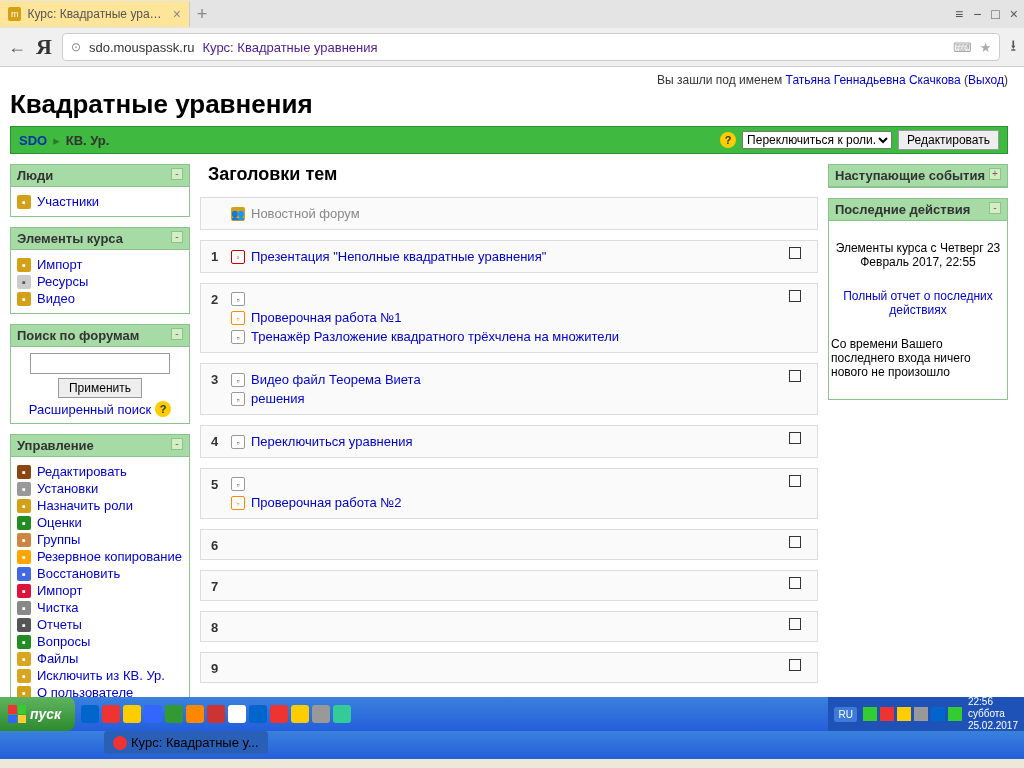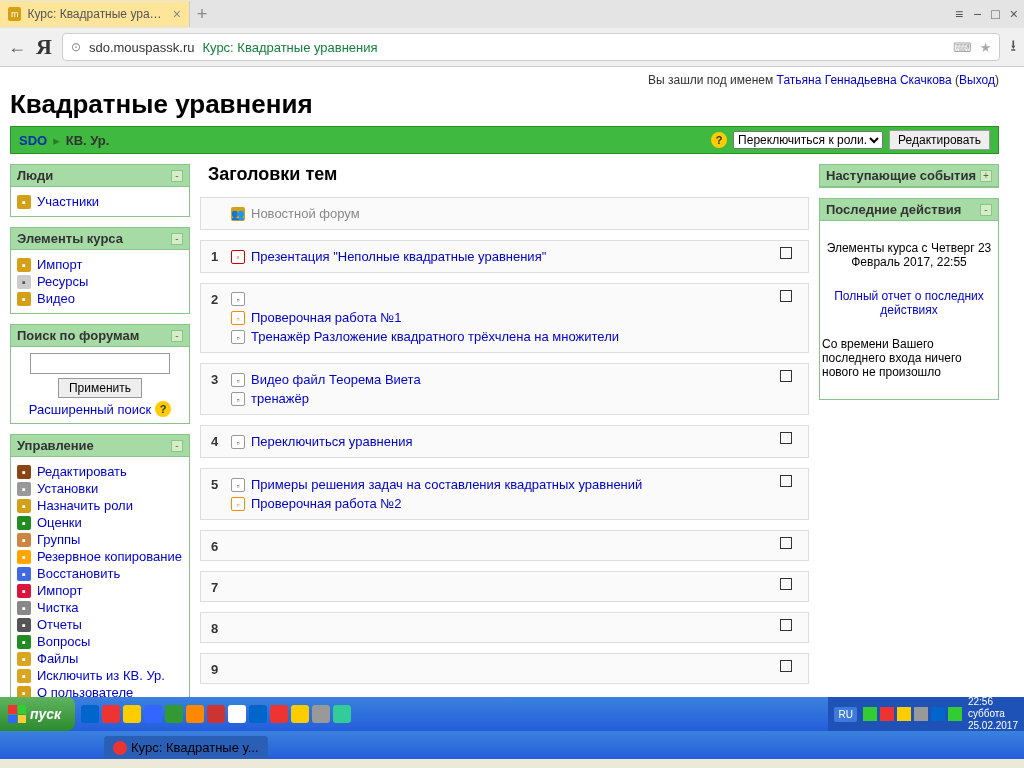--- a/index.html
+++ b/index.html
@@ -14,44 +14,44 @@
 .tab-close { font-size:14px; color:#888; cursor:pointer;}
 .tab-fav { width:14px; height:14px; background:#d4a017; border-radius:2px; font-size:9px; text-align:center; line-height:14px; color:#fff;}
 .tab-plus { width:24px; text-align:center; font-size:18px; color:#888;}
 .win-controls { margin-left:auto; padding-right:6px; display:flex; gap:10px; font-size:14px; color:#555;}
 .addr-row { display:flex; align-items:center; height:38px; padding:0 8px; gap:10px;}
 .back-btn { font-size:18px; color:#555; cursor:pointer;}
 .yandex-logo { font-family:'Times New Roman',serif; font-size:22px; font-weight:bold; color:#333;}
 .addr-bar { flex:1; display:flex; align-items:center; background:#fff; border:1px solid #ccc; border-radius:4px; height:28px; padding:0 8px; gap:8px;}
 .lock-icon { color:#888; font-size:12px;}
 .addr-domain { color:#333;}
-.addr-title { color:#15803d;}
+.addr-title { color:#4c1d95;}
 .addr-icons { margin-left:auto; display:flex; gap:8px; color:#aaa;}
 .dl-icon { font-size:16px; color:#555;}
 
 
-.page { background:#fff; height:630px; overflow:auto; padding:6px 25px 0 10px;}
+.page { background:#fff; height:630px; overflow:auto; padding:6px 16px 0 10px;}
 .login-info { text-align:right; font-size:12px; color:#333;}
 .page-title { font-size:26px; font-weight:bold; margin:2px 0 6px 0;}
 .navbar { background:#3fb93f; border:1px solid #2a912a; height:28px; display:flex; align-items:center; padding:0 8px;}
 .navbar a { color:#0033aa; font-weight:bold;}
 .navbar .sep { margin:0 6px; color:#2a7a2a;}
 .navbar .current { color:#333; font-weight:bold;}
 .navbar-right { margin-left:auto; display:flex; align-items:center; gap:6px;}
 .help-icon { width:16px; height:16px; background:#ffcc00; border-radius:50%; text-align:center; line-height:16px; font-size:11px; font-weight:bold; color:#333;}
 .role-select { font-size:12px; width:150px;}
 .edit-btn { background:#eee; border:1px solid #999; padding:2px 8px; font-size:12px; cursor:pointer;}
 
 .cols { display:flex; gap:10px; margin-top:10px;}
 .col-left { width:180px;}
 .col-mid { flex:1;}
 .col-right { width:180px;}
 
 .block { border:1px solid #8bc48b; margin-bottom:10px;}
-.block-head { background:#a6dba6; border-bottom:1px solid #8bc48b; padding:3px 6px; display:flex; align-items:center;}
+.block-head { background:#a6dba6; border-bottom:1px solid #8bc48b; padding:3px 6px; display:flex; align-items:flex-start;}
 .block-head-title { font-weight:bold; color:#333;}
 .block-toggle { margin-left:auto; width:12px; height:12px; background:#d4edc4; border:1px solid #8bc48b; font-size:10px; text-align:center; line-height:10px; color:#666; cursor:pointer;}
 .block-toggle.plus::before{content:'+';}
 .block-body { padding:6px; background:#fff;}
 .block-body .item { display:flex; align-items:center; gap:6px; padding:1px 0;}
 .mini-icon { width:14px; height:14px; display:inline-block; text-align:center; font-size:11px; line-height:14px; border-radius:2px;}
 .ic-users{background:#d4a017;color:#fff;}
 .ic-task{background:#d4a017;color:#fff;}
 .ic-res{background:#ccc;color:#555;}
 .ic-forum{background:#d4a017;color:#fff;}
@@ -103,21 +103,21 @@
 .ql span { width:18px; height:18px; border-radius:3px; display:inline-block;}
 .task-items { display:flex; gap:2px; padding-left:4px;}
 .task-item { background:#3d7ad9; border:1px solid #2a60b8; border-radius:3px; padding:3px 8px; display:flex; align-items:center; gap:4px; max-width:180px; cursor:pointer;}
 .task-item.active { background:#2a5fb8;}
 .task-item-text { white-space:nowrap; overflow:hidden; text-overflow:ellipsis;}
 .tray { margin-left:auto; background:#1e52b7; height:34px; display:flex; align-items:center; padding:0 6px; gap:6px;}
 .tray-lang { background:#3d7ad9; padding:2px 4px; border-radius:2px; font-size:10px;}
 .tray-icons { display:flex; gap:3px;}
 .tray-icons span { width:14px; height:14px;}
 .tray-time { line-height:12px; font-size:10px;}
-.taskbar2 { height:28px; background:linear-gradient(#3a81dd,#245edb); display:flex; align-items:flex-end; padding-left:100px;}
+.taskbar2 { height:28px; background:linear-gradient(#3a81dd,#245edb); display:flex; align-items:flex-start; padding-left:100px;}
 </style>
 </head>
 <body>
 
 <div class="browser-top">
   <div class="tabs-row">
     <div class="tab">
       <span class="tab-fav">m</span>
       <span class="tab-title">Курс: Квадратные уравн...</span>
       <span class="tab-close">×</span>
@@ -325,21 +325,21 @@
           </div>
           <div class="topic-box">
             <div class="topic-num">3</div>
             <div class="topic-content">
               <div class="item">
                 <span class="mini-icon ic-page">▫</span>
                 <a>Видео файл Теорема Виета</a>
               </div>
               <div class="item">
                 <span class="mini-icon ic-page">▫</span>
-                <a>тренажёр</a>
+                <a>решения</a>
               </div>
             </div>
             <div class="topic-check">
               <span class="chk"></span>
             </div>
           </div>
           <div class="topic-box">
             <div class="topic-num">4</div>
             <div class="topic-content">
               <div class="item">
@@ -349,21 +349,20 @@
             </div>
             <div class="topic-check">
               <span class="chk"></span>
             </div>
           </div>
           <div class="topic-box">
             <div class="topic-num">5</div>
             <div class="topic-content">
               <div class="item">
                 <span class="mini-icon ic-page">▫</span>
-                <a>Примеры решения задач на составления квадратных уравнений</a>
               </div>
               <div class="item">
                 <span class="mini-icon ic-hot">▫</span>
                 <a>Проверочная работа №2</a>
               </div>
             </div>
             <div class="topic-check">
               <span class="chk"></span>
             </div>
           </div>

